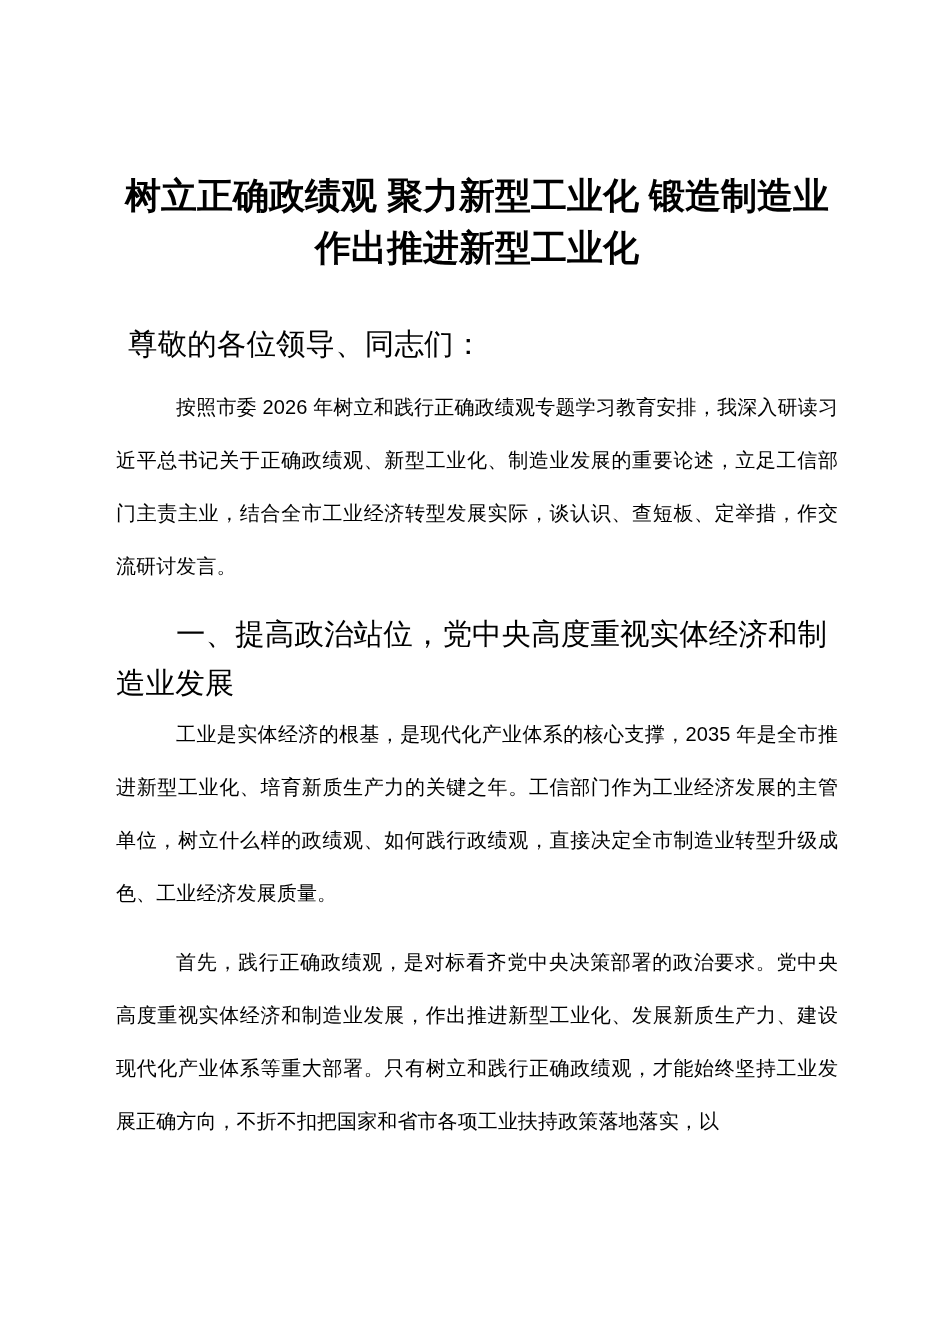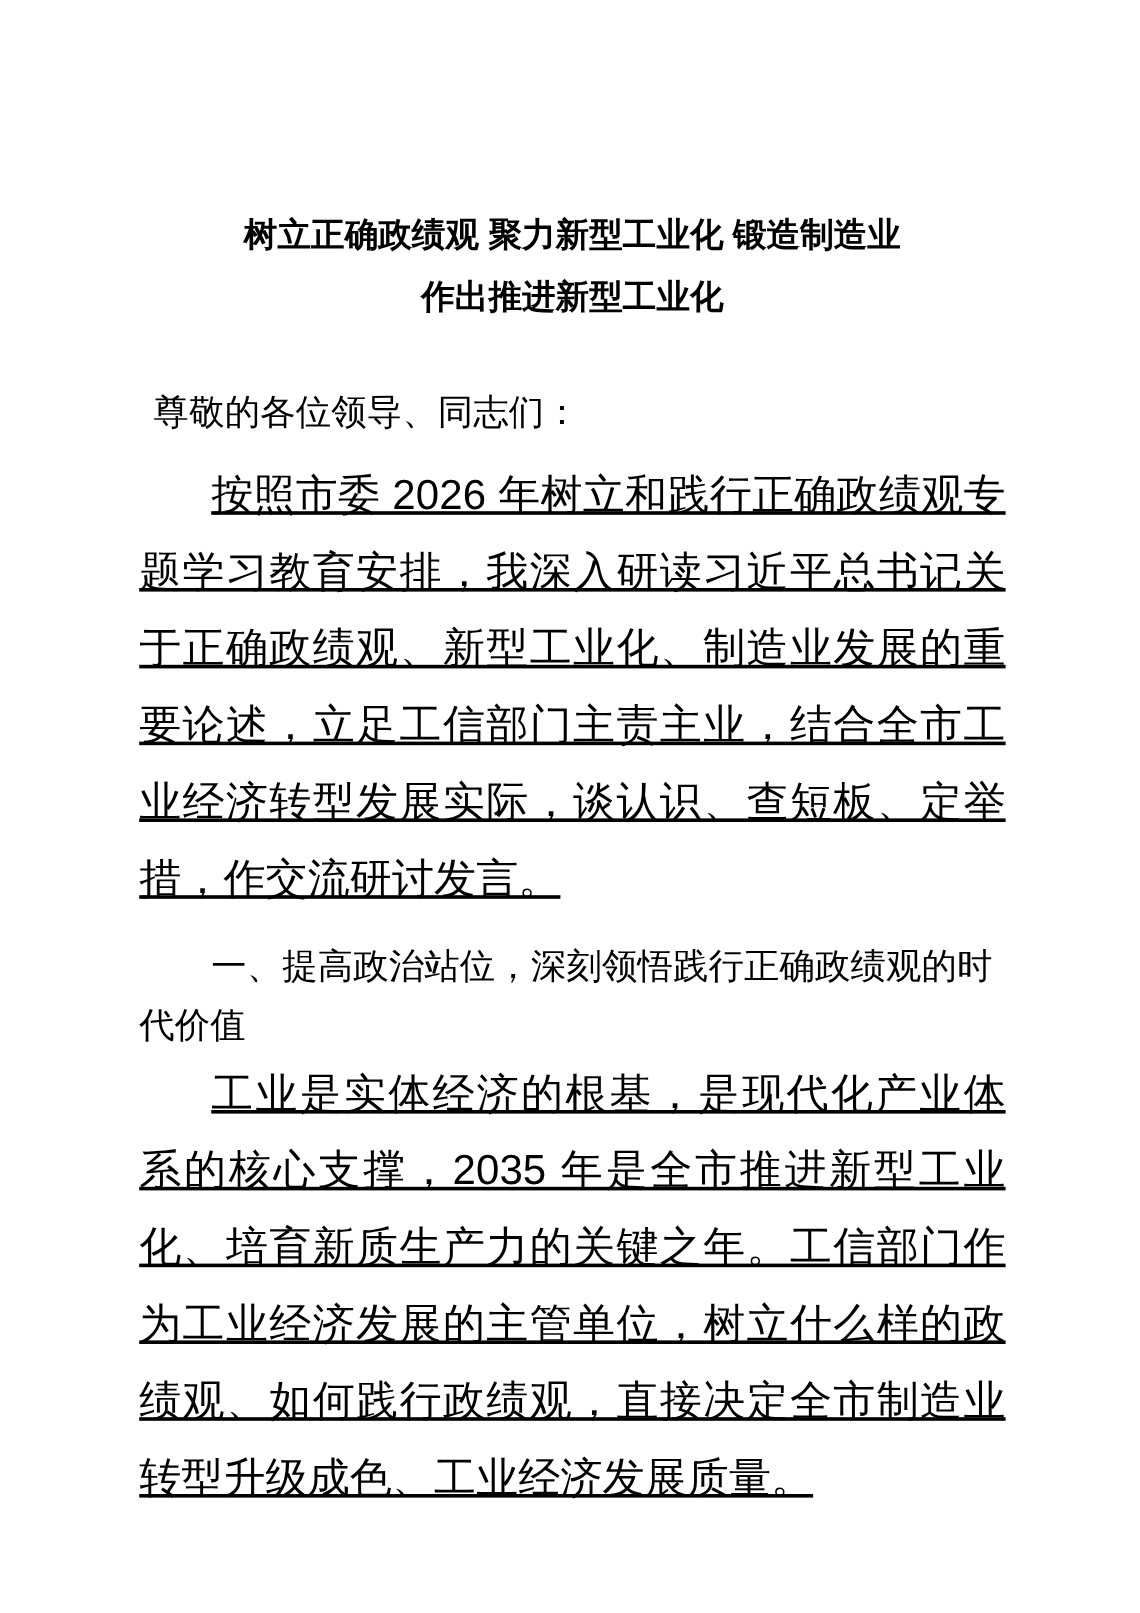--- a/index.html
+++ b/index.html
@@ -24,44 +24,43 @@
 
   .doc-body {
     position: absolute;
     left: 116px;
     top: 170px;
     width: 722px;
   }
 
   
   .doc-title {
-    font-size: 28px;
+    font-size: 36px;
     font-weight: bold;
     line-height: 52px;
     text-align: center;
     letter-spacing: 0px;
     margin: 0;
     padding: 0 0 0 0;
     width: 722px;
   }
   .doc-title .tline {
     display: block;
     white-space: nowrap;
   }
 
   
   .para {
-    font-size: 35px;
-    line-height: 64px;
+    font-size: 20px;
+    line-height: 53px;
     text-align: justify;
     text-justify: inter-ideograph;
     margin: 0;
     letter-spacing: 0.1px;
     word-break: break-all;
-    text-decoration: underline;
   }
   .para.indent {
     text-indent: 60px;
   }
 
   
   .gap-title-salute { height: 33px; }
   .gap-block { height: 16px; }
 
   .salutation {
@@ -92,21 +91,22 @@
     </h1>
 
     <div class="gap-title-salute"></div>
 
     <p class="salutation">尊敬的各位领导、同志们：</p>
 
     <p class="para indent">按照市委 2026 年树立和践行正确政绩观专题学习教育安排，我深入研读习近平总书记关于正确政绩观、新型工业化、制造业发展的重要论述，立足工信部门主责主业，结合全市工业经济转型发展实际，谈认识、查短板、定举措，作交流研讨发言。</p>
 
     <div class="gap-block"></div>
 
-    <p class="section-heading">一、提高政治站位，深刻领悟践行正确政绩观的时代价值</p>
+    <p class="section-heading">一、提高政治站位，党中央高度重视实体经济和制造业发展</p>
 
     <p class="para indent">工业是实体经济的根基，是现代化产业体系的核心支撑，2035 年是全市推进新型工业化、培育新质生产力的关键之年。工信部门作为工业经济发展的主管单位，树立什么样的政绩观、如何践行政绩观，直接决定全市制造业转型升级成色、工业经济发展质量。</p>
 
     <div class="gap-block"></div>
 
+    <p class="para indent">首先，践行正确政绩观，是对标看齐党中央决策部署的政治要求。党中央高度重视实体经济和制造业发展，作出推进新型工业化、发展新质生产力、建设现代化产业体系等重大部署。只有树立和践行正确政绩观，才能始终坚持工业发展正确方向，不折不扣把国家和省市各项工业扶持政策落地落实，以</p>
 
   </div>
 </div>
 
 </body></html>

